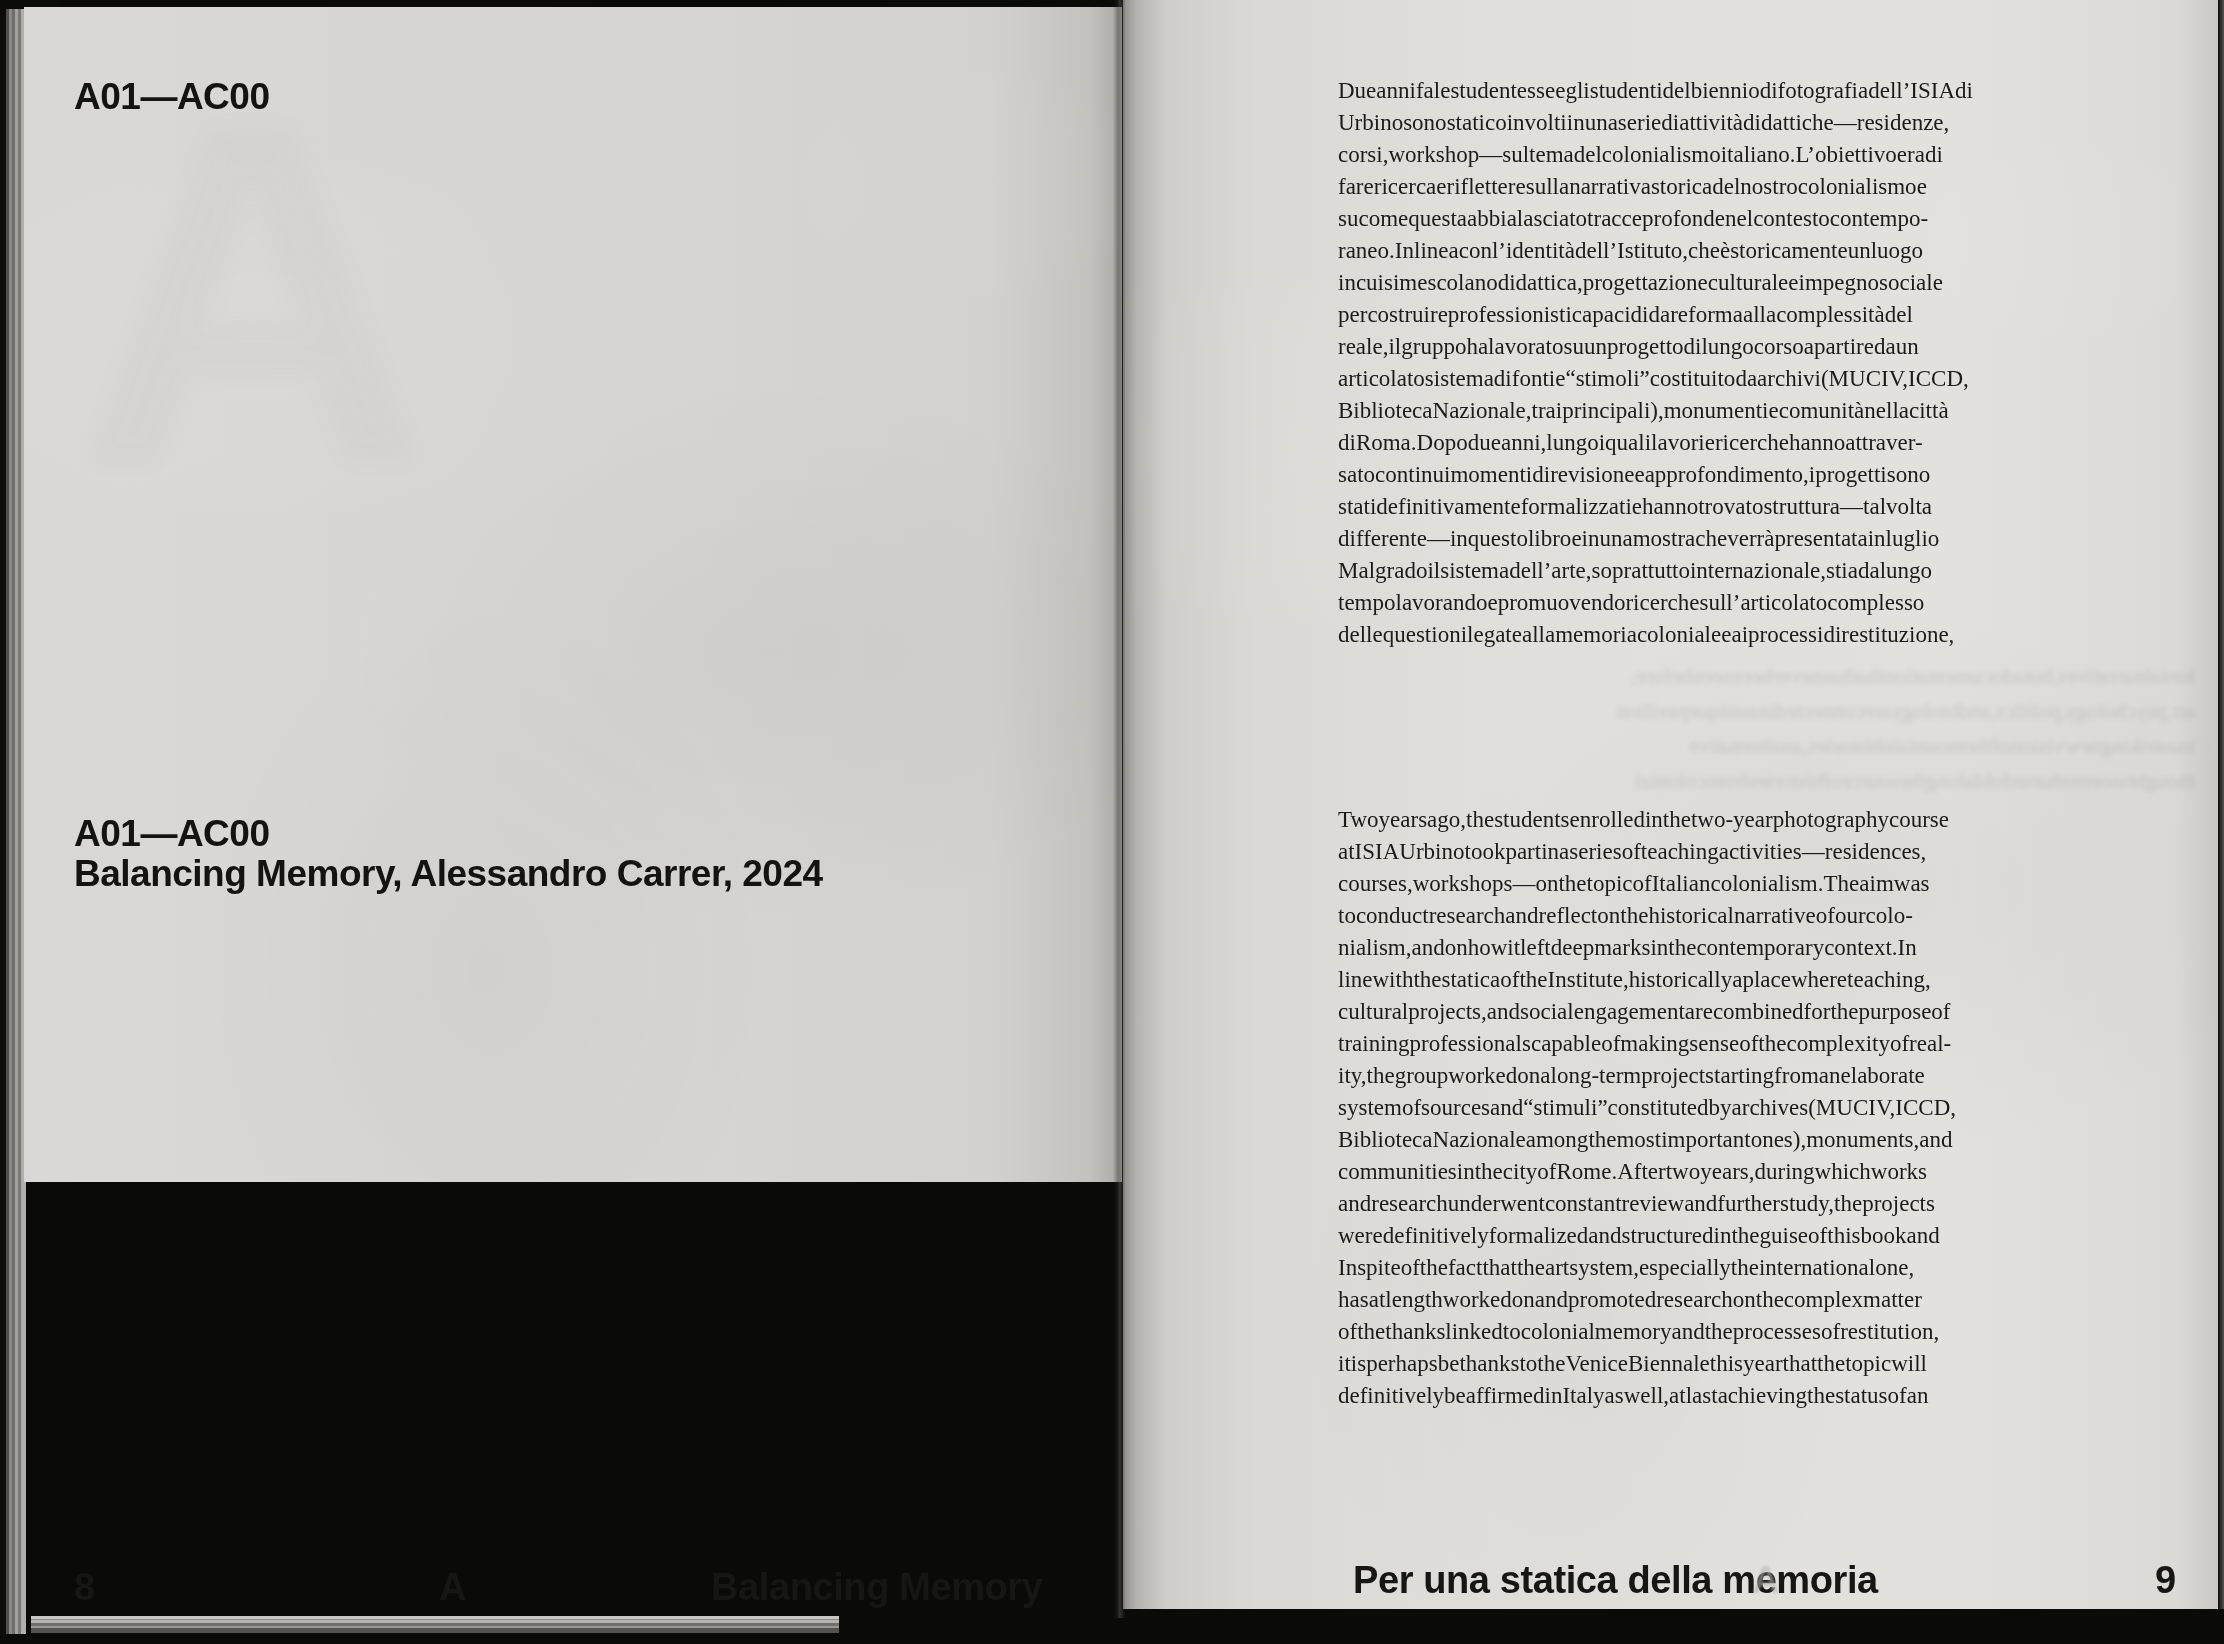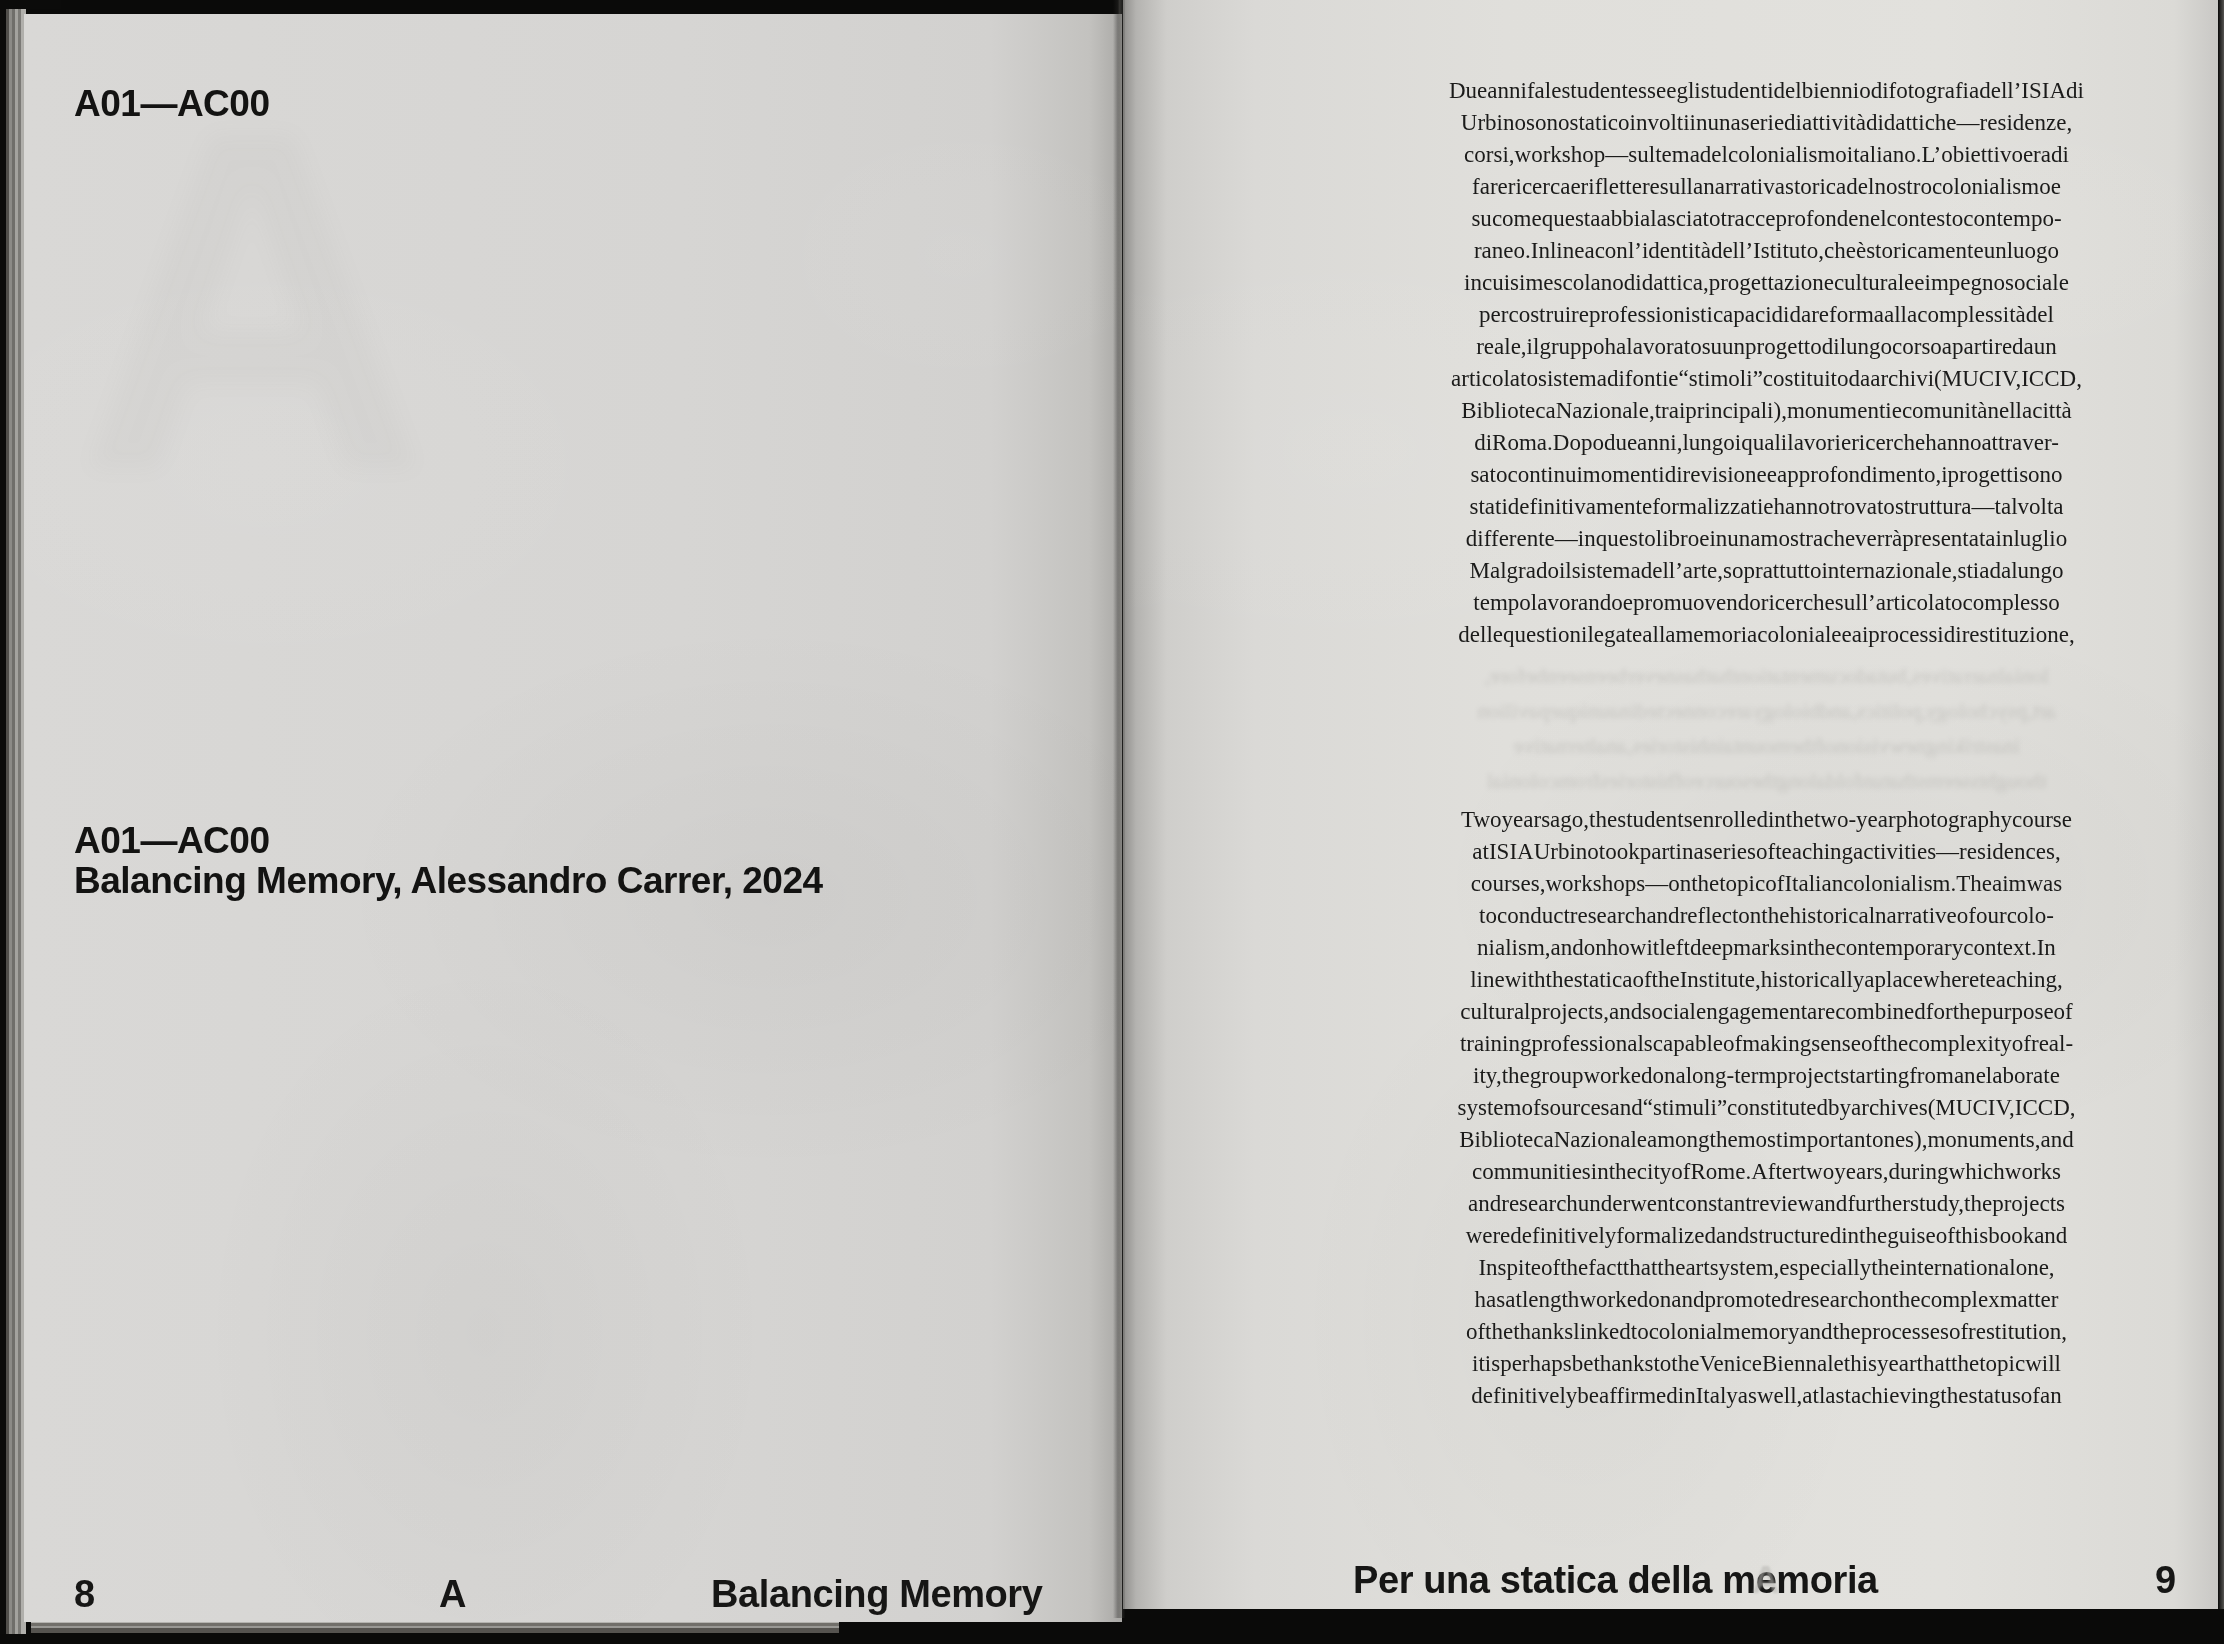--- a/index.html
+++ b/index.html
@@ -4,21 +4,21 @@
 <style>
   html,body{margin:0;padding:0;}
   body{
     width:2225px;height:1644px;position:relative;overflow:hidden;
     background:#0a0a09;
     font-family:"Liberation Sans",sans-serif;
   }
   
   .page{position:absolute;}
   .page-left{
-    left:24px;top:14px;width:1098px;height:1608px;
+    left:24px;top:7px;width:1098px;height:1175px;
     background:linear-gradient(90deg,#d9d8d6 0%,#d6d5d3 60%,#d2d1cf 88%,#c3c2bf 97%,#a9a8a5 100%);
   }
   .page-right{
     left:1123px;top:0;width:1095px;height:1609px;
     background:linear-gradient(90deg,#8f8e8b 0%,#b4b3b0 1.2%,#cfcecb 4%,#dad9d6 12%,#e0dfdb 35%,#e2e1dd 75%,#dbdad6 96%,#c9c8c5 100%);
   }
   .page::before{
     content:"";position:absolute;inset:0;pointer-events:none;
     background:
       radial-gradient(ellipse 608px 365px at 22% 28%, rgba(255,255,255,.05), transparent 65%),
@@ -55,21 +55,21 @@
   .f-title-right{left:230px;}
   .f-ghost-a{left:629px;color:#b7b6b2;opacity:.55;filter:blur(1.3px);}
   .f-pageno-right{left:1032px;}
   
   .textcol{
     position:absolute;left:215px;top:75px;width:857px;
     font-family:"Liberation Serif","DejaVu Serif",serif;
     font-size:23px;color:#1b1b1a;
   }
   .line{height:32px;line-height:32px;white-space:nowrap;}
-  .line.j{display:flex;justify-content:center;}
+  .line.j{display:flex;justify-content:flex-start;}
   .line.c{text-align:center;}
   
   .ghost-block{
     height:146px;padding-top:7px;
     filter:blur(2.6px);opacity:.26;color:#7d7c78;
     transform:scaleX(-1);
   }
   .ghost-block .line{height:35px;line-height:35px;font-size:22px;}
   .ghost-letter{
     position:absolute;left:52px;top:43px;

